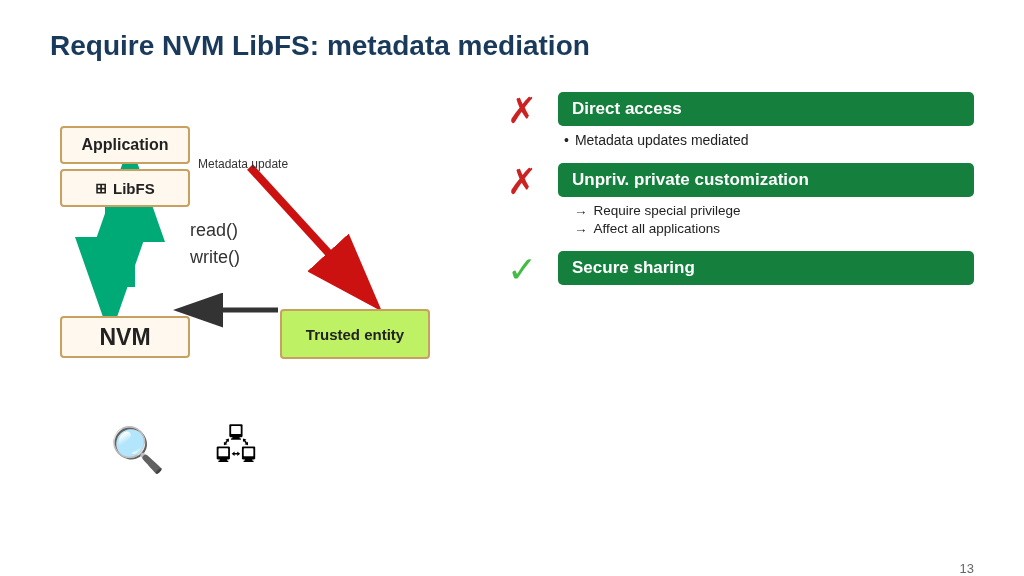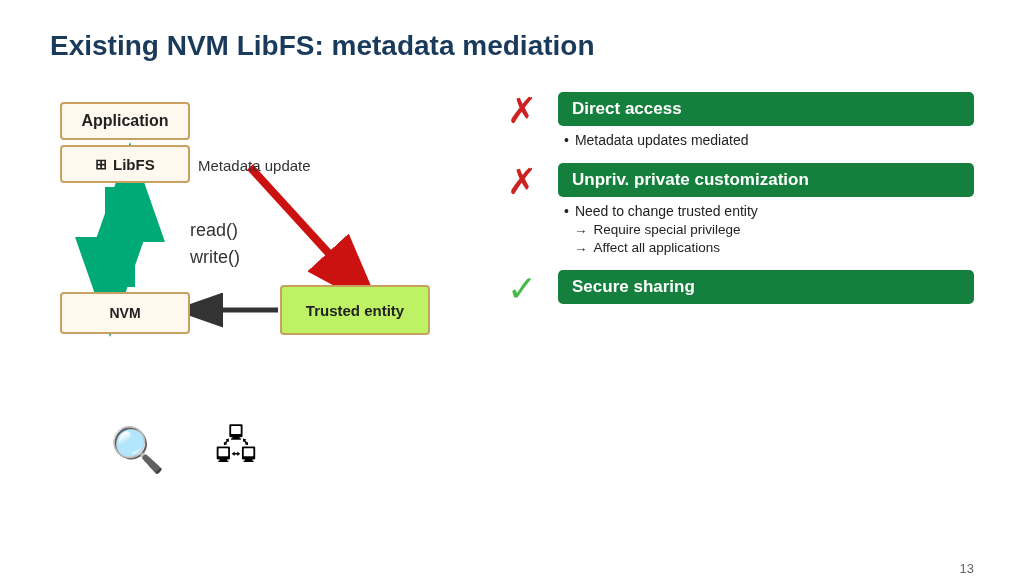--- a/index.html
+++ b/index.html
@@ -48,20 +48,21 @@
     .box {
       position: absolute;
       border: 2.5px solid;
       display: flex;
       align-items: center;
       justify-content: center;
       font-weight: 700;
       font-size: 16px;
       padding: 6px 14px;
       border-radius: 4px;
+      margin-top: 24px;
     }
 
     .app-box {
       top: 10px;
       left: 10px;
       width: 130px;
       height: 38px;
       background: #fff8ee;
       border-color: #c8a060;
       color: #222;
@@ -84,41 +85,41 @@
     }
 
     .nvm-box {
       top: 200px;
       left: 10px;
       width: 130px;
       height: 42px;
       background: #fff8ee;
       border-color: #c8a060;
       color: #222;
-      font-size: 14px;
+      font-size: 23px;
     }
 
     .trusted-box {
       top: 193px;
       left: 230px;
       width: 150px;
       height: 50px;
       background: #bef264;
       border-color: #c8a060;
       color: #222;
       font-size: 15px;
       font-weight: 700;
     }
 
     
     .metadata-label {
       position: absolute;
       top: 65px;
       left: 148px;
-      font-size: 15px;
+      font-size: 12px;
       color: #333;
       font-weight: 400;
     }
 
     .readwrite-label {
       position: absolute;
       top: 125px;
       left: 140px;
       font-size: 18px;
       color: #333;
@@ -231,21 +232,21 @@
       bottom: 0;
       right: 50px;
       font-size: 13px;
       color: #666;
     }
   </style>
 </head>
 <body>
 
 <div class="slide">
-  <h1 class="slide-title">Existing NVM LibFS: metadata mediation</h1>
+  <h1 class="slide-title">Require NVM LibFS: metadata mediation</h1>
 
   <div class="content-area">
 
     <div class="left-diagram">
       <div class="diagram-area">
 
         <svg class="arrows">
 
           <defs>
             <marker id="arrowGreenDown" markerWidth="10" markerHeight="7" refX="5" refY="3.5" orient="auto">
@@ -315,23 +316,20 @@
             </div>
           </div>
         </div>
       </div>
 
       <div class="feature-block">
         <div class="feature-icon cross">✗</div>
         <div class="feature-text">
           <div class="feature-header">Unpriv. private customization</div>
           <div class="bullet-list">
-            <div class="bullet-item">
-              <span>Need to change trusted entity</span>
-            </div>
             <div class="sub-item">
               <span>Require special privilege</span>
             </div>
             <div class="sub-item">
               <span>Affect all applications</span>
             </div>
           </div>
         </div>
       </div>
 

